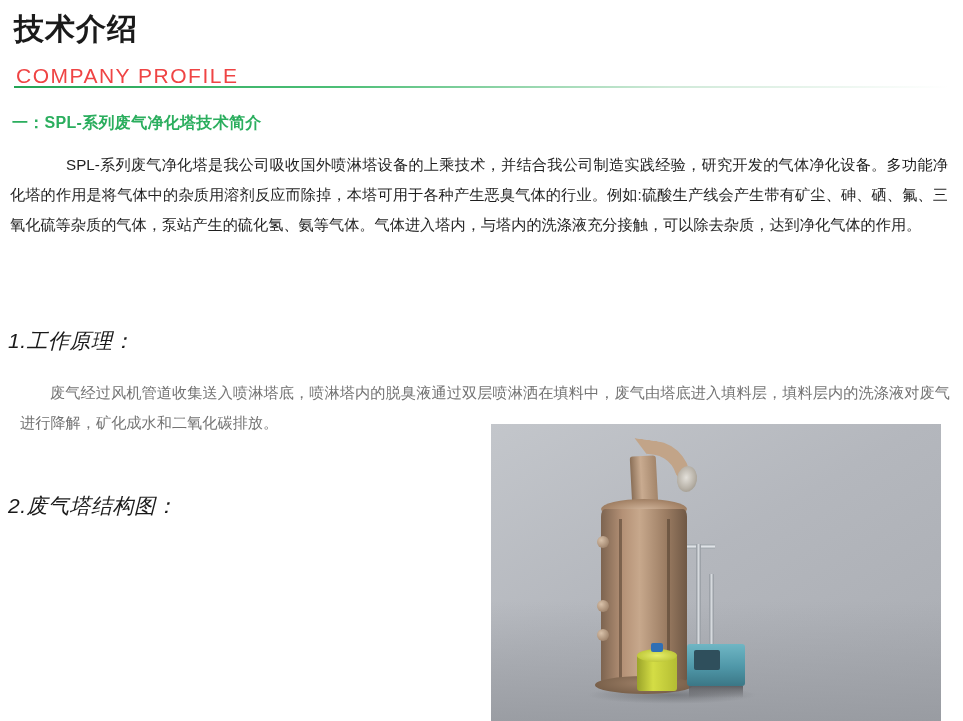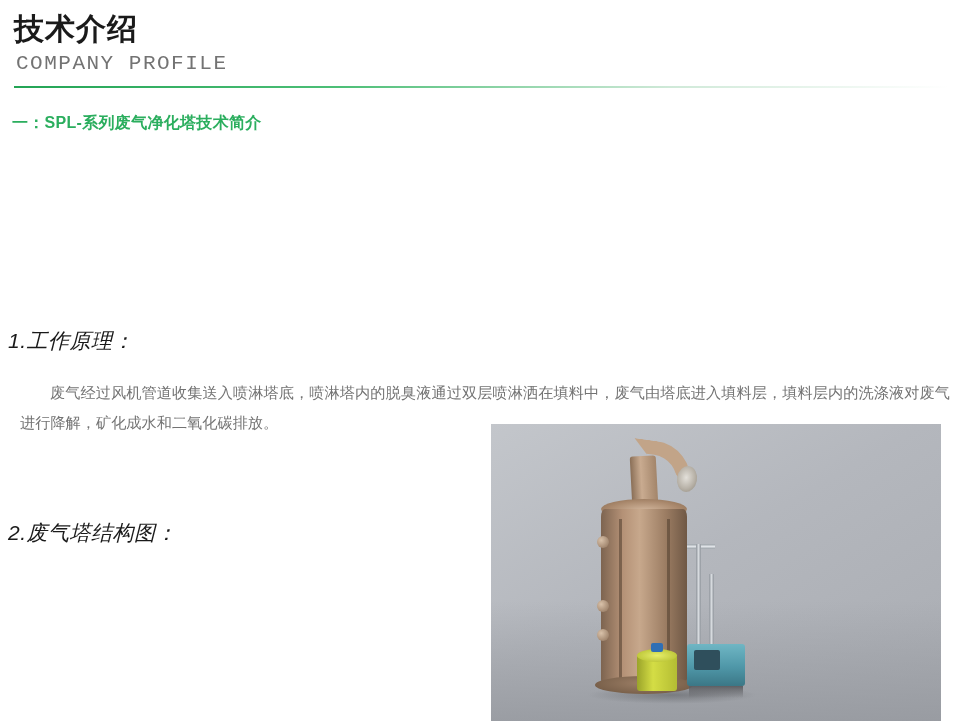--- a/index.html
+++ b/index.html
@@ -33,26 +33,25 @@
   .title-cn {
     font-size: 30px;
     font-weight: bold;
     color: #1a1a1a;
     letter-spacing: 1px;
     line-height: 1.15;
     margin: 0;
   }
   .title-en {
     font-size: 21px;
-    color: #737373;
+    color: #ef4444;
     letter-spacing: 1.5px;
     line-height: 1.2;
-    margin: 4px 0 0 2px;
+    margin: 16px 0 0 2px;
     font-weight: 400;
-    font-family: Liberation Mono, monospace;
   }
   .header-rule {
     position: absolute;
     left: 0px;
     top: 74px;
     width: 935px;
     height: 2px;
     background: linear-gradient(to right, #23a455 0%, #4dbf77 35%, #cfe9d8 70%, #ffffff 100%);
   }
 
@@ -83,21 +82,21 @@
   
   .h-num {
     position: absolute;
     font-size: 21px;
     color: #1a1a1a;
     font-weight: 400;
     letter-spacing: 0.5px;
     font-style: italic;
   }
   #principle-heading { left: 8px; top: 327px; }
-  #structure-heading { left: 8px; top: 492px; margin-top: 27px; }
+  #structure-heading { left: 8px; top: 492px; }
 
   
   .principle-text {
     position: absolute;
     left: 20px;
     top: 378px;
     width: 930px;
     font-size: 15.2px;
     line-height: 30px;
     color: #737373;
@@ -313,20 +312,21 @@
 <div class="page">
 
   <div class="header">
     <div class="title-cn">技术介绍</div>
     <div class="title-en">COMPANY PROFILE</div>
     <div class="header-rule"></div>
   </div>
 
   <div class="green-heading">一：SPL-系列废气净化塔技术简介</div>
 
+  <div class="intro">SPL-系列废气净化塔是我公司吸收国外喷淋塔设备的上乘技术，并结合我公司制造实践经验，研究开发的气体净化设备。多功能净化塔的作用是将气体中的杂质用溶剂反应而除掉，本塔可用于各种产生恶臭气体的行业。例如:硫酸生产线会产生带有矿尘、砷、硒、氟、三氧化硫等杂质的气体，泵站产生的硫化氢、氨等气体。气体进入塔内，与塔内的洗涤液充分接触，可以除去杂质，达到净化气体的作用。</div>
 
   <div class="h-num" id="principle-heading">1.工作原理：</div>
   <div class="principle-text">废气经过风机管道收集送入喷淋塔底，喷淋塔内的脱臭液通过双层喷淋洒在填料中，废气由塔底进入填料层，填料层内的洗涤液对废气进行降解，矿化成水和二氧化碳排放。</div>
 
   <div class="h-num" id="structure-heading">2.废气塔结构图：</div>
 
   <div class="figure">
     <div class="fig-inner"></div>
     <div class="fig-floor"></div>
 

